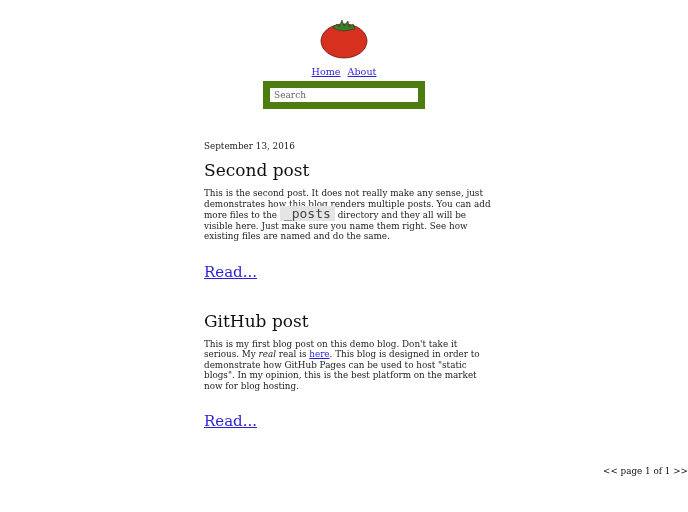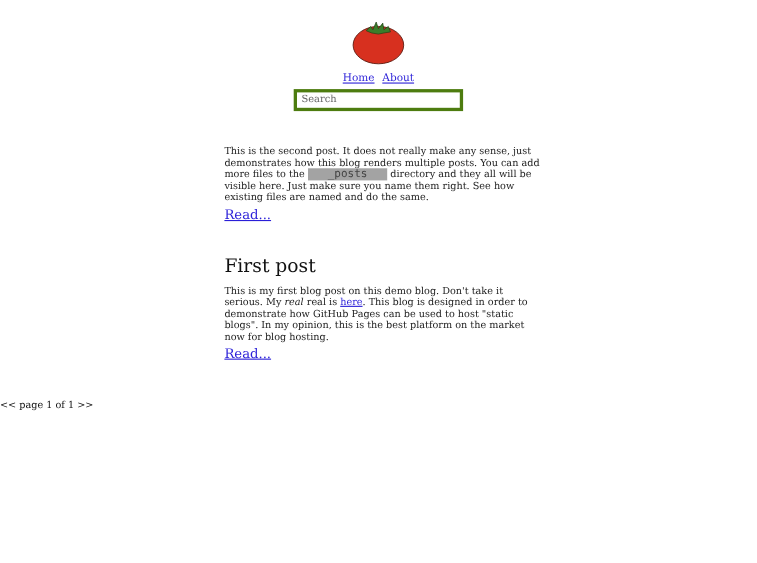--- a/index.html
+++ b/index.html
@@ -8,60 +8,62 @@
       font-family: "DejaVu Serif", serif;
       color: #111;
       font-size: 9.6px;
     }
     .header { text-align: center; padding-top: 16px; }
     .logo { display: block; margin: 0 auto; width: 50px; height: 44px; }
     .nav { margin-top: 5px; line-height: 14px; }
     .nav a { color: #1a0dab; color: #2a1fd8; text-decoration: underline; margin: 0 2px; font-size: 9.6px; }
     .search {
       display: block; margin: 2px auto 0; width: 140px; height: 12px;
-      border: 3px solid #4d7c0f; font-family: "DejaVu Serif", serif;
+      border: 7px solid #4d7c0f; font-family: "DejaVu Serif", serif;
       font-size: 9px; padding: 1px 4px; color: #333;
     }
     .search::placeholder { color: #666; }
     .main { width: 290px; margin: 0 auto; padding-left: 10px; }
     .post { margin-top: 30px; }
     .post:first-child { margin-top: 32px; }
     .date { font-size: 8.8px; color: #222; }
     .title { font-size: 17px; margin: 9px 0 8px; font-weight: normal; color: #111; }
     .body { font-size: 8.8px; line-height: 10.5px; margin: 0; color: #222; }
-    .body code { font-family: "DejaVu Sans Mono", monospace; font-size: 10px; background: #a3a3a3; padding: 0 18px; color: #444; }
+    .body code { font-family: "DejaVu Sans Mono", monospace; font-size: 13px; background: #e5e5e5; padding: 0 4px; color: #444; }
     .body a, .read { color: #2a1fd8; text-decoration: underline; }
-    .read { display: inline-block; margin-top: 2px; font-size: 12px; }
-    .pager { text-align: left; margin-top: 36px; font-size: 8.8px; }
+    .read { display: inline-block; margin-top: 21px; font-size: 15px; }
+    .pager { text-align: right; margin-top: 36px; font-size: 8.8px; }
     .footer { text-align: center; margin-top: 32px; color: #777; font-size: 8.8px; line-height: 10px; }
     .footer .years { font-size: 7px; }
   </style>
 </head>
 <body>
 
 <div class="header">
   <svg class="logo" viewBox="0 0 50 44">
     <ellipse cx="25" cy="25" rx="23" ry="17" fill="#d7301f" stroke="#5a1a10" stroke-width="0.8"></ellipse>
     <path d="M14 12 L18 8 L20 11 L23 4 L25 10 L29 5 L30 11 L34 8 L36 13 L30 14 L25 15 L19 14 Z" fill="#3b7d2a" stroke="#1e3d14" stroke-width="0.6"></path>
   </svg>
   <div class="nav">
     <a href="#">Home</a>
     <a href="#">About</a>
   </div>
   <input class="search" type="text" placeholder="Search" style="">
 </div>
 
 <div class="main">
   <div class="post">
+    <div class="date">September 13, 2016</div>
+    <h2 class="title">Second post</h2>
     <p class="body"><span>This is the second post. It does not really make any sense, just demonstrates how this blog renders multiple posts. You can add more files to the </span><code>_posts</code><span> directory and they all will be visible here. Just make sure you name them right. See how existing files are named and do the same.</span></p>
     <a href="#" class="read">Read...</a>
   </div>
 
   <div class="post">
-    <h2 class="title">First post</h2>
+    <h2 class="title">GitHub post</h2>
     <p class="body"><span>This is my first blog post on this demo blog. Don't take it serious. My </span><em>real</em><span> real is </span><a href="#">here</a><span>. This blog is designed in order to demonstrate how GitHub Pages can be used to host "static blogs". In my opinion, this is the best platform on the market now for blog hosting.</span></p>
     <a href="#" class="read">Read...</a>
   </div>
 </div>
 
 <div class="pager">&lt;&lt; page 1 of 1 &gt;&gt;</div>
 
 <div class="footer">
 </div>
 

